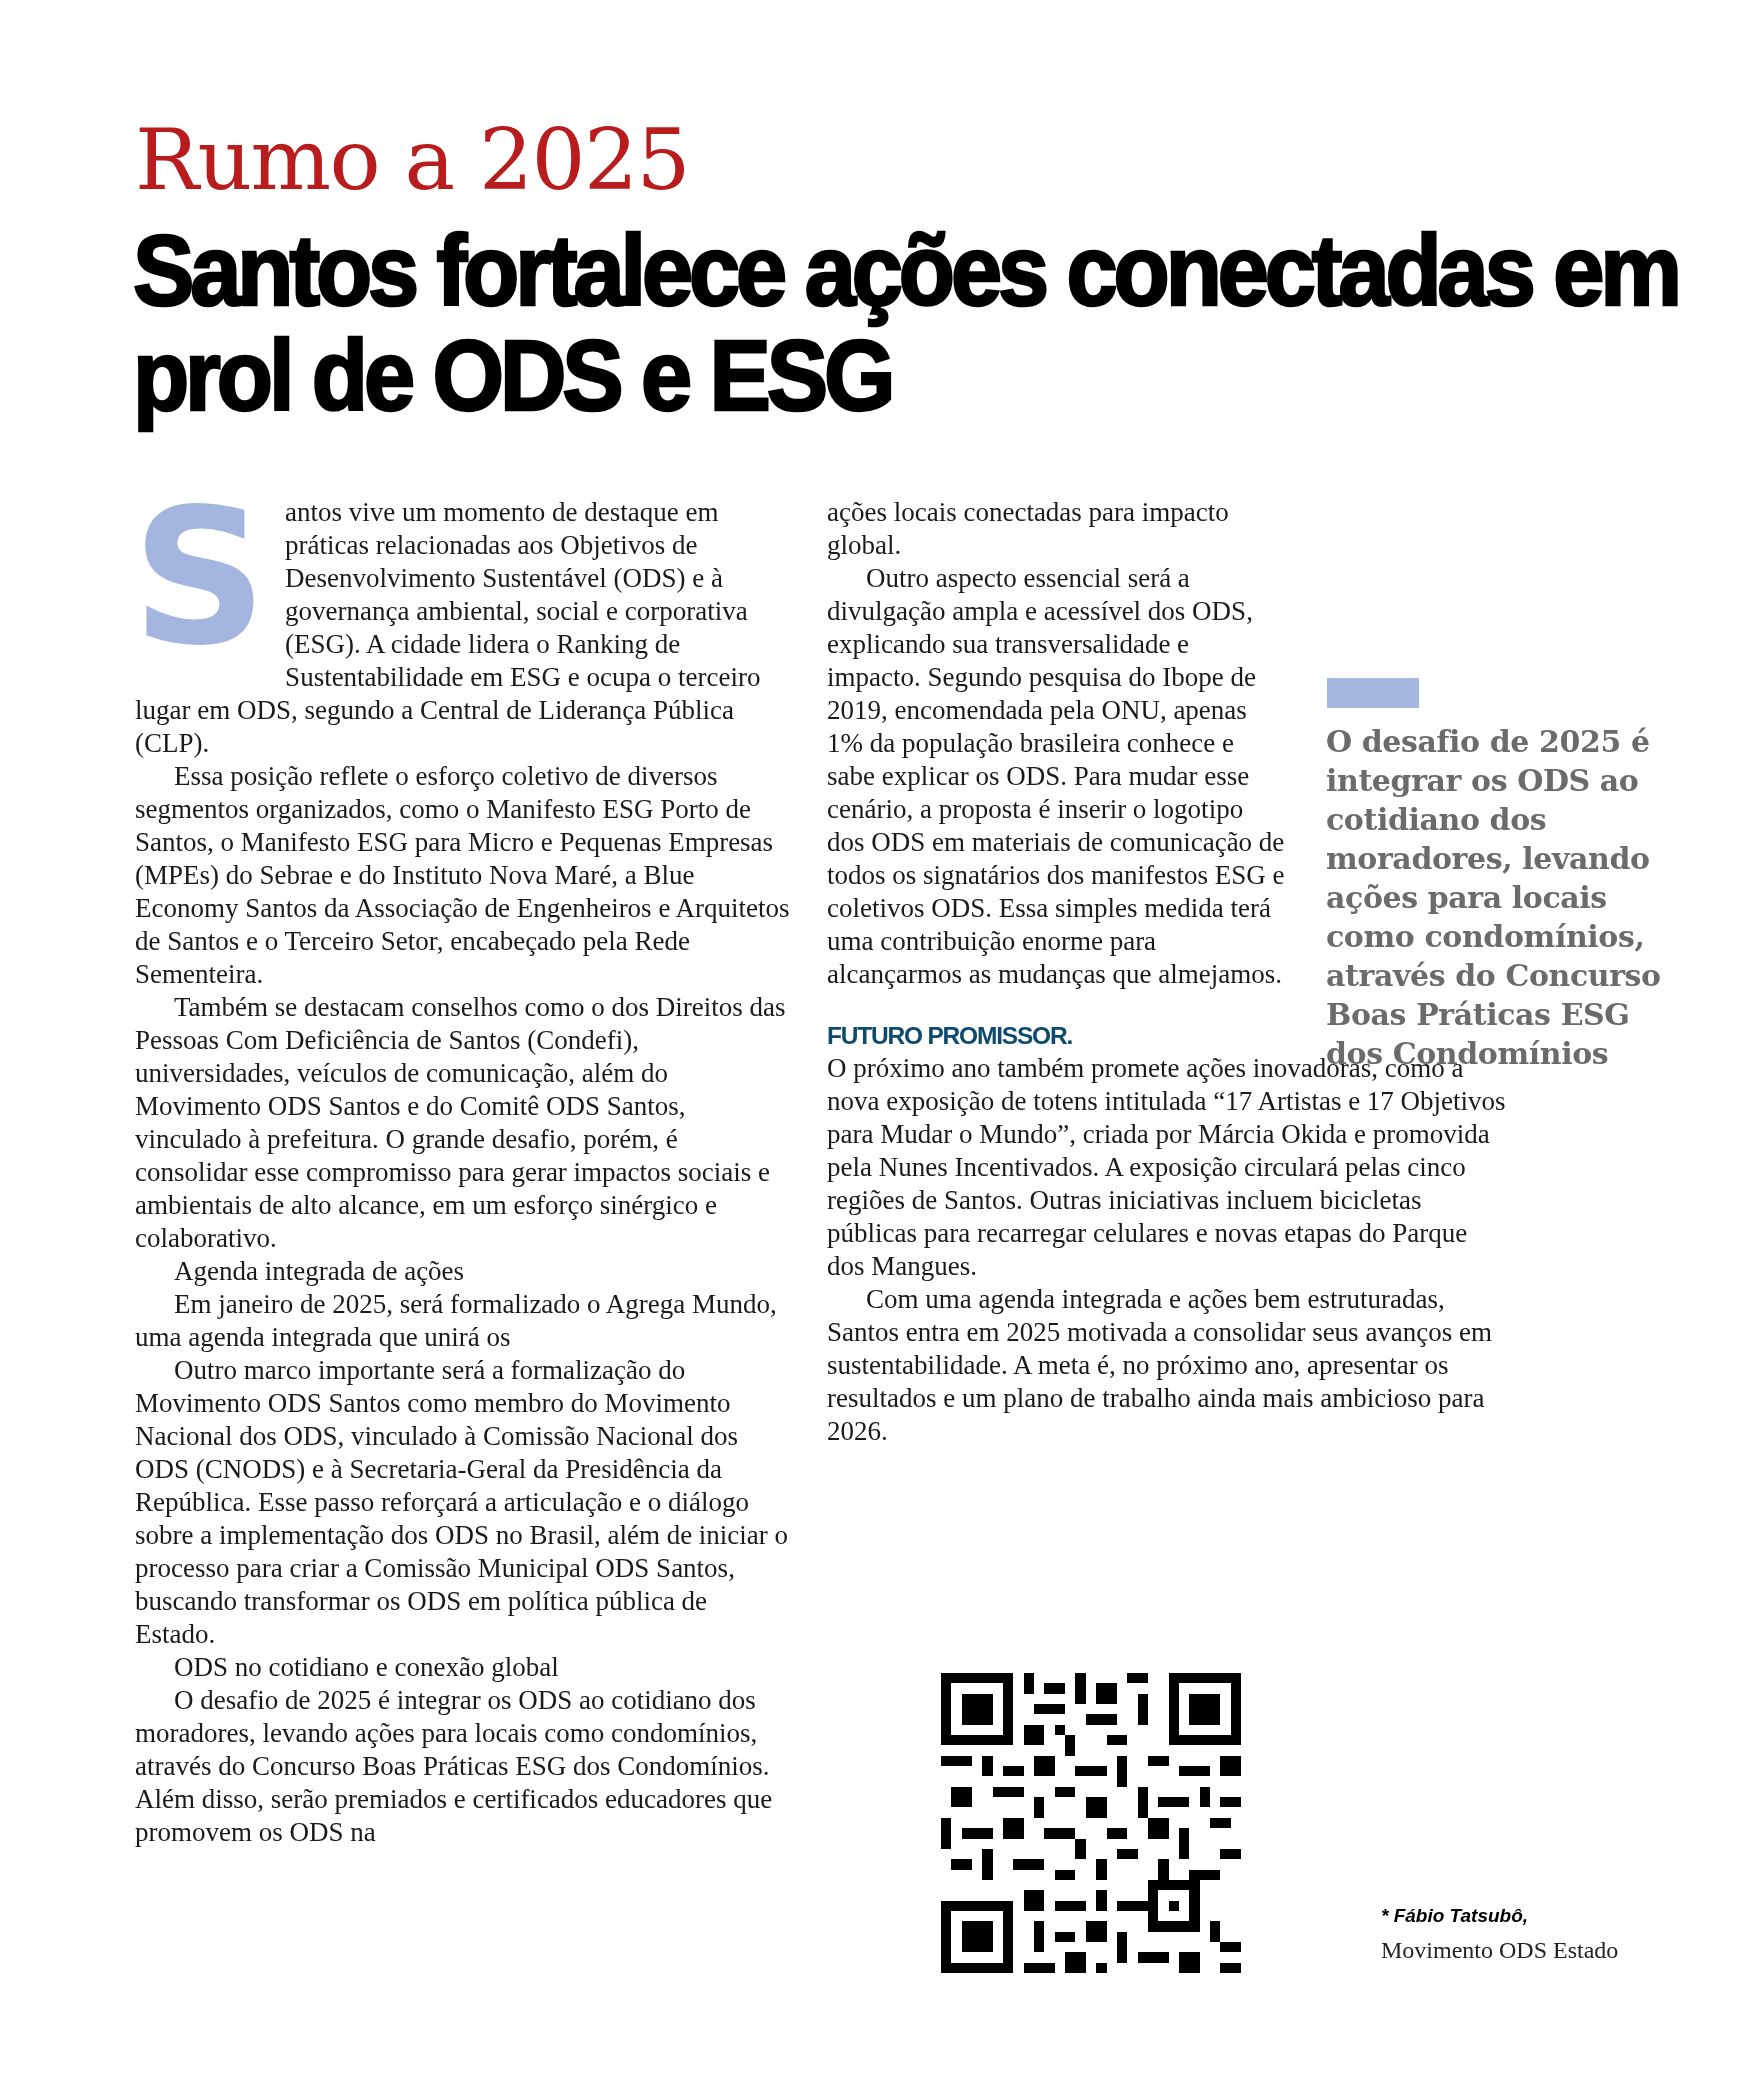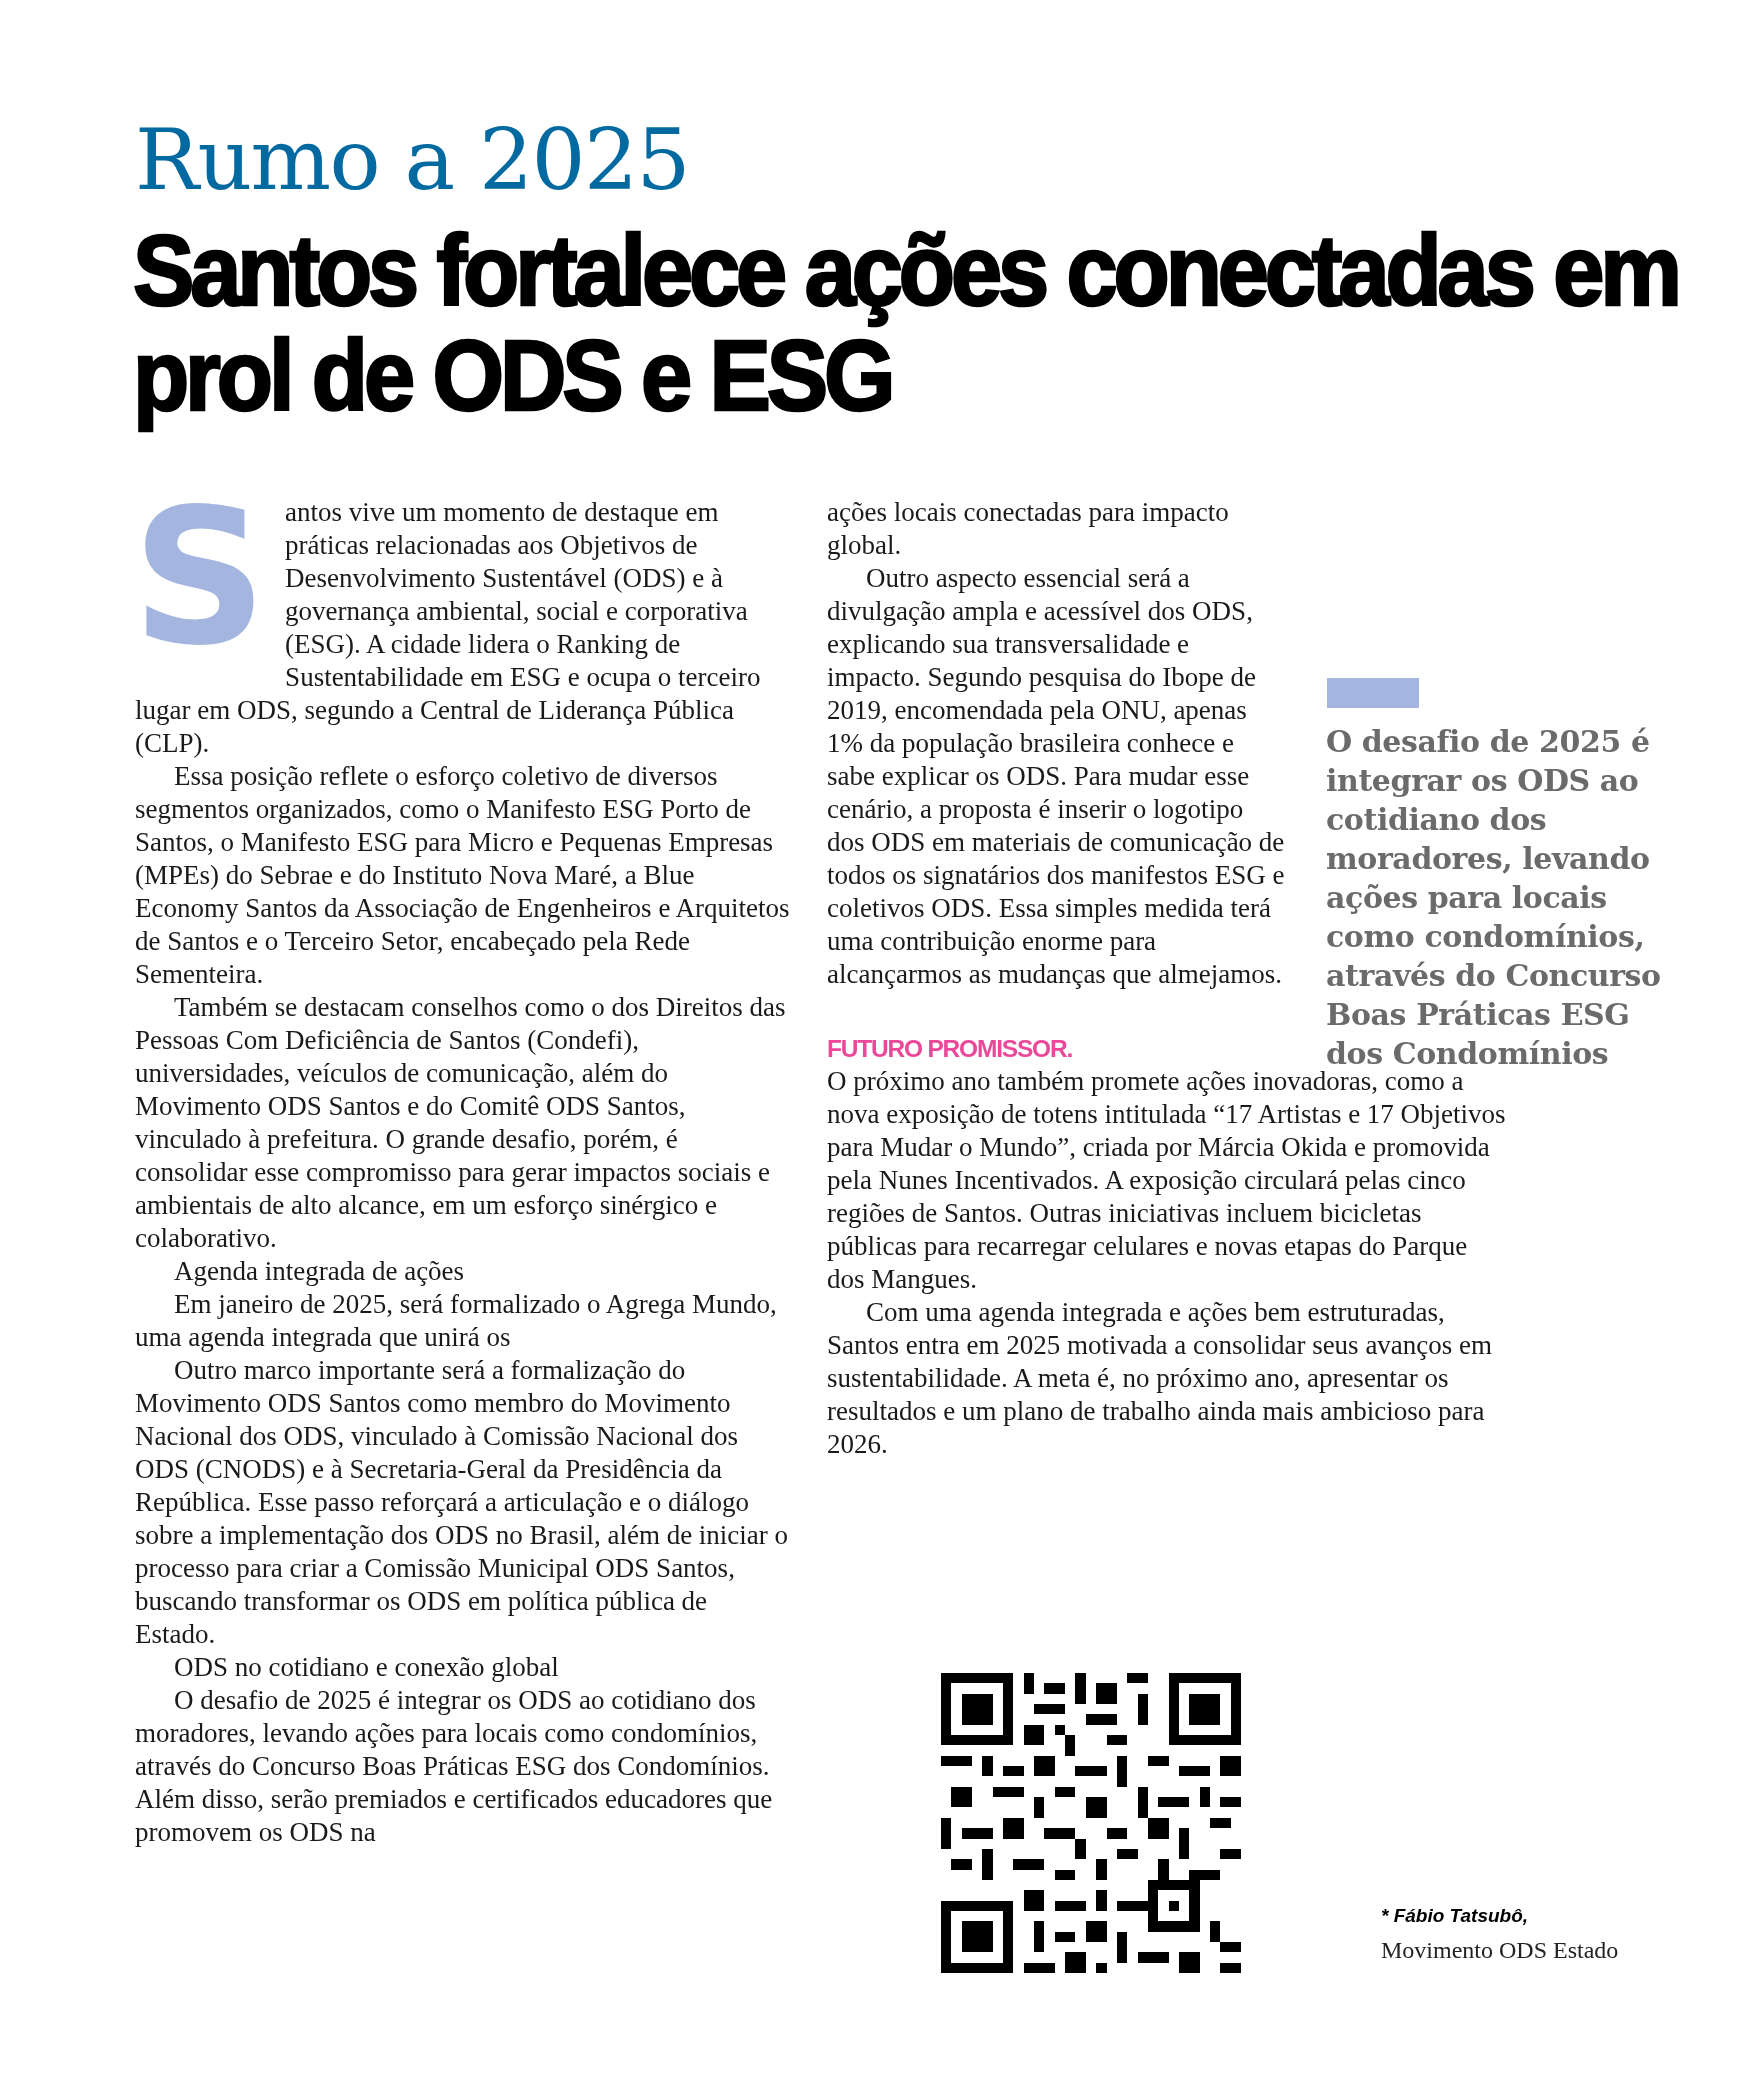--- a/index.html
+++ b/index.html
@@ -1,20 +1,20 @@
 <!DOCTYPE html>
 <html style="font-size:13px"><head>
 <meta charset="utf-8">
 <style>
   html, body { margin: 0; padding: 0; background: #ffffff; }
   body { width: 1759px; height: 2095px; position: relative; overflow: hidden; color: #1a1a1a; }
   .kicker {
     position: absolute; left: 135px; top: 115px;
     font-family: "DejaVu Serif", serif; font-weight: 300;
-    font-size: 85px; line-height: 90px; letter-spacing: -1.6px; color: #0369a1;
+    font-size: 85px; line-height: 90px; letter-spacing: -1.6px; color: #b91c1c;
   }
   .headline {
     position: absolute; left: 133px; top: 219px; width: 1555px;
     font-family: "Liberation Sans", sans-serif; font-weight: 900;
     font-size: 92px; line-height: 97px; letter-spacing: -4.1px; color: #000;
     transform: scaleY(1.08); transform-origin: top left;
     -webkit-text-stroke: 2.5px #000;
   }
   .col {
     position: absolute;
@@ -25,21 +25,21 @@
   .col1 { left: 135px; top: 496px; width: 655px; }
   .col2 { left: 827px; top: 496px; width: 679px; }
   .dropcap {
     float: left; font-family: "DejaVu Sans", sans-serif; font-weight: 900;
     font-size: 188px; line-height: 155px; color: #a4b6e0; margin: 3.3px 18px 0 -3.3px;
     height: 162px;
   }
   .narrow { width: 458px; }
   .subhead-run {
     font-family: "Liberation Sans", sans-serif; font-weight: 900; font-size: 24.5px;
-    letter-spacing: -1.2px; text-transform: uppercase; color: #ec4899; display: block; margin-top: 41px;
+    letter-spacing: -1.2px; text-transform: uppercase; color: #0c4a6e; display: block; margin-top: 28px;
   }
   .pull-bar { position: absolute; left: 1327px; top: 678px; width: 92px; height: 29.5px; background: #a4b6e0; }
   .pull-quote {
     position: absolute; left: 1326px; top: 722px; width: 344px;
     font-family: "DejaVu Serif", serif; font-weight: 700; font-size: 30px; line-height: 39px;
     color: #6b6b6b; letter-spacing: -0.4px;
   }
   .qr { position: absolute; left: 939px; top: 1673px; width: 304px; height: 300px; }
   .byline {
     position: absolute; left: 1381px; top: 1899px;

